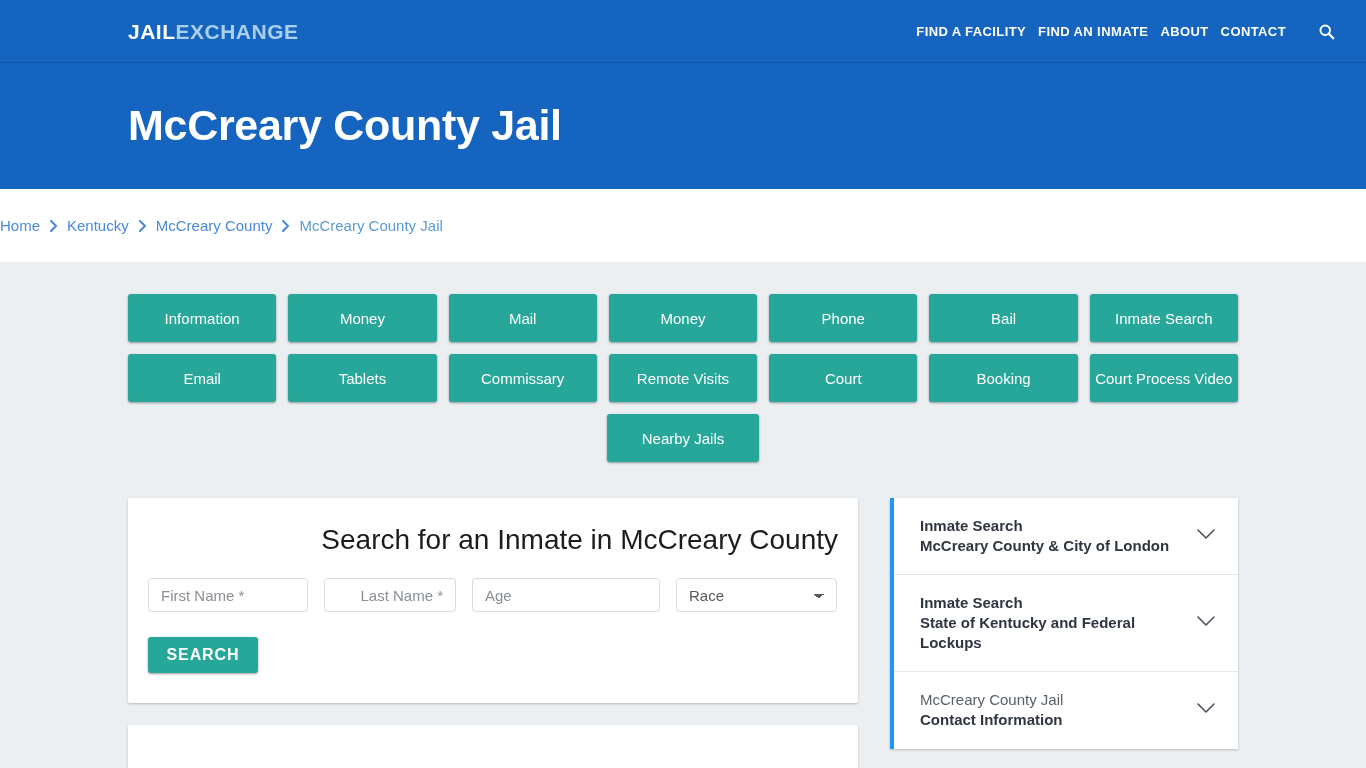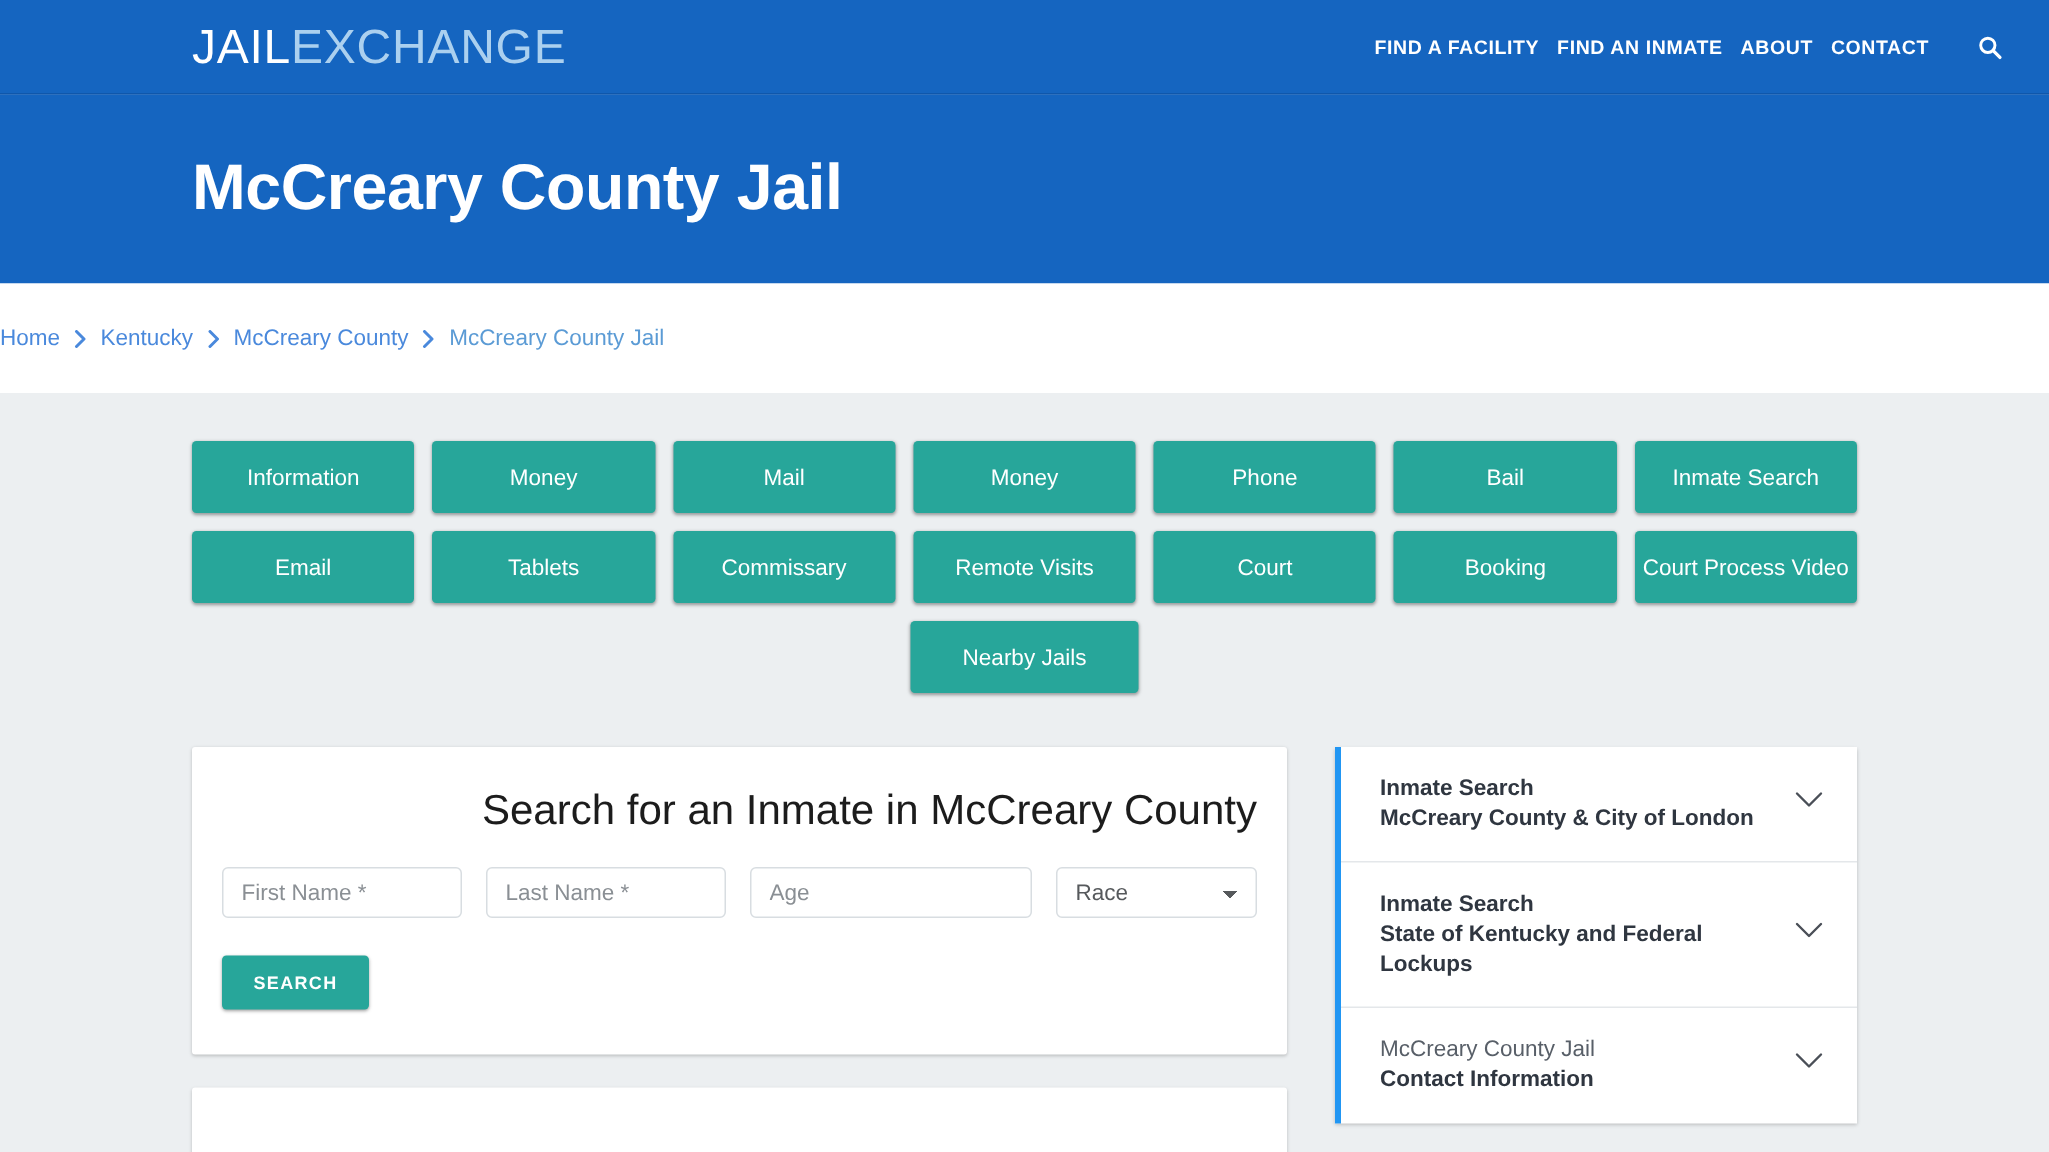--- a/index.html
+++ b/index.html
@@ -19,22 +19,22 @@
   .navbar {
     height: 63px;
     background: #1565c0;
     display: flex;
     align-items: center;
     padding: 0 30px 0 128px;
     position: relative;
     border-bottom: 1px solid #0f57ab;
   }
   .logo {
-    font-size: 32px;
-    font-weight: normal;
+    font-size: 21px;
+    font-weight: bold;
     letter-spacing: 0.5px;
     white-space: nowrap;
     line-height: 1;
   }
   .logo .jail { color: #ffffff; }
   .logo .exchange { color: #abd0ef; }
 
   .nav-links {
     margin-left: auto;
     display: flex;
@@ -173,46 +173,46 @@
     border-radius: 4px;
     padding: 0 12px;
     font-size: 15px;
     color: #404040;
     background: #ffffff;
     font-family: "Liberation Sans", sans-serif;
     outline: none;
   }
   .field::placeholder { color: #8a8f94; }
   .field-first { width: 160px; }
-  .field-last  { width: 160px; }
+  .field-last  { width: 132px; text-align: right; }
   .field-age   { width: 188px; }
   .field-race  {
     width: 161px;
     appearance: none;
     -webkit-appearance: none;
     color: #56595c;
     background-image:
       linear-gradient(45deg, transparent 50%, #56595c 50%),
       linear-gradient(135deg, #56595c 50%, transparent 50%);
     background-position:
       calc(100% - 17px) 15px,
       calc(100% - 12px) 15px;
     background-size: 5px 5px, 5px 5px;
     background-repeat: no-repeat;
     cursor: pointer;
   }
   .search-btn {
     margin-top: 25px;
-    width: 98px;
+    width: 110px;
     height: 36px;
     background: #27a69a;
     color: #ffffff;
     border: none;
     border-radius: 3px;
-    font-size: 12px;
+    font-size: 16px;
     font-weight: bold;
     letter-spacing: 0.9px;
     cursor: pointer;
     box-shadow: 0 1px 3px rgba(0,0,0,0.18), 0 1px 2px rgba(0,0,0,0.22);
     font-family: "Liberation Sans", sans-serif;
   }
 
   .info-card {
     margin-top: 22px;
     padding: 26px 22px 30px 22px;

